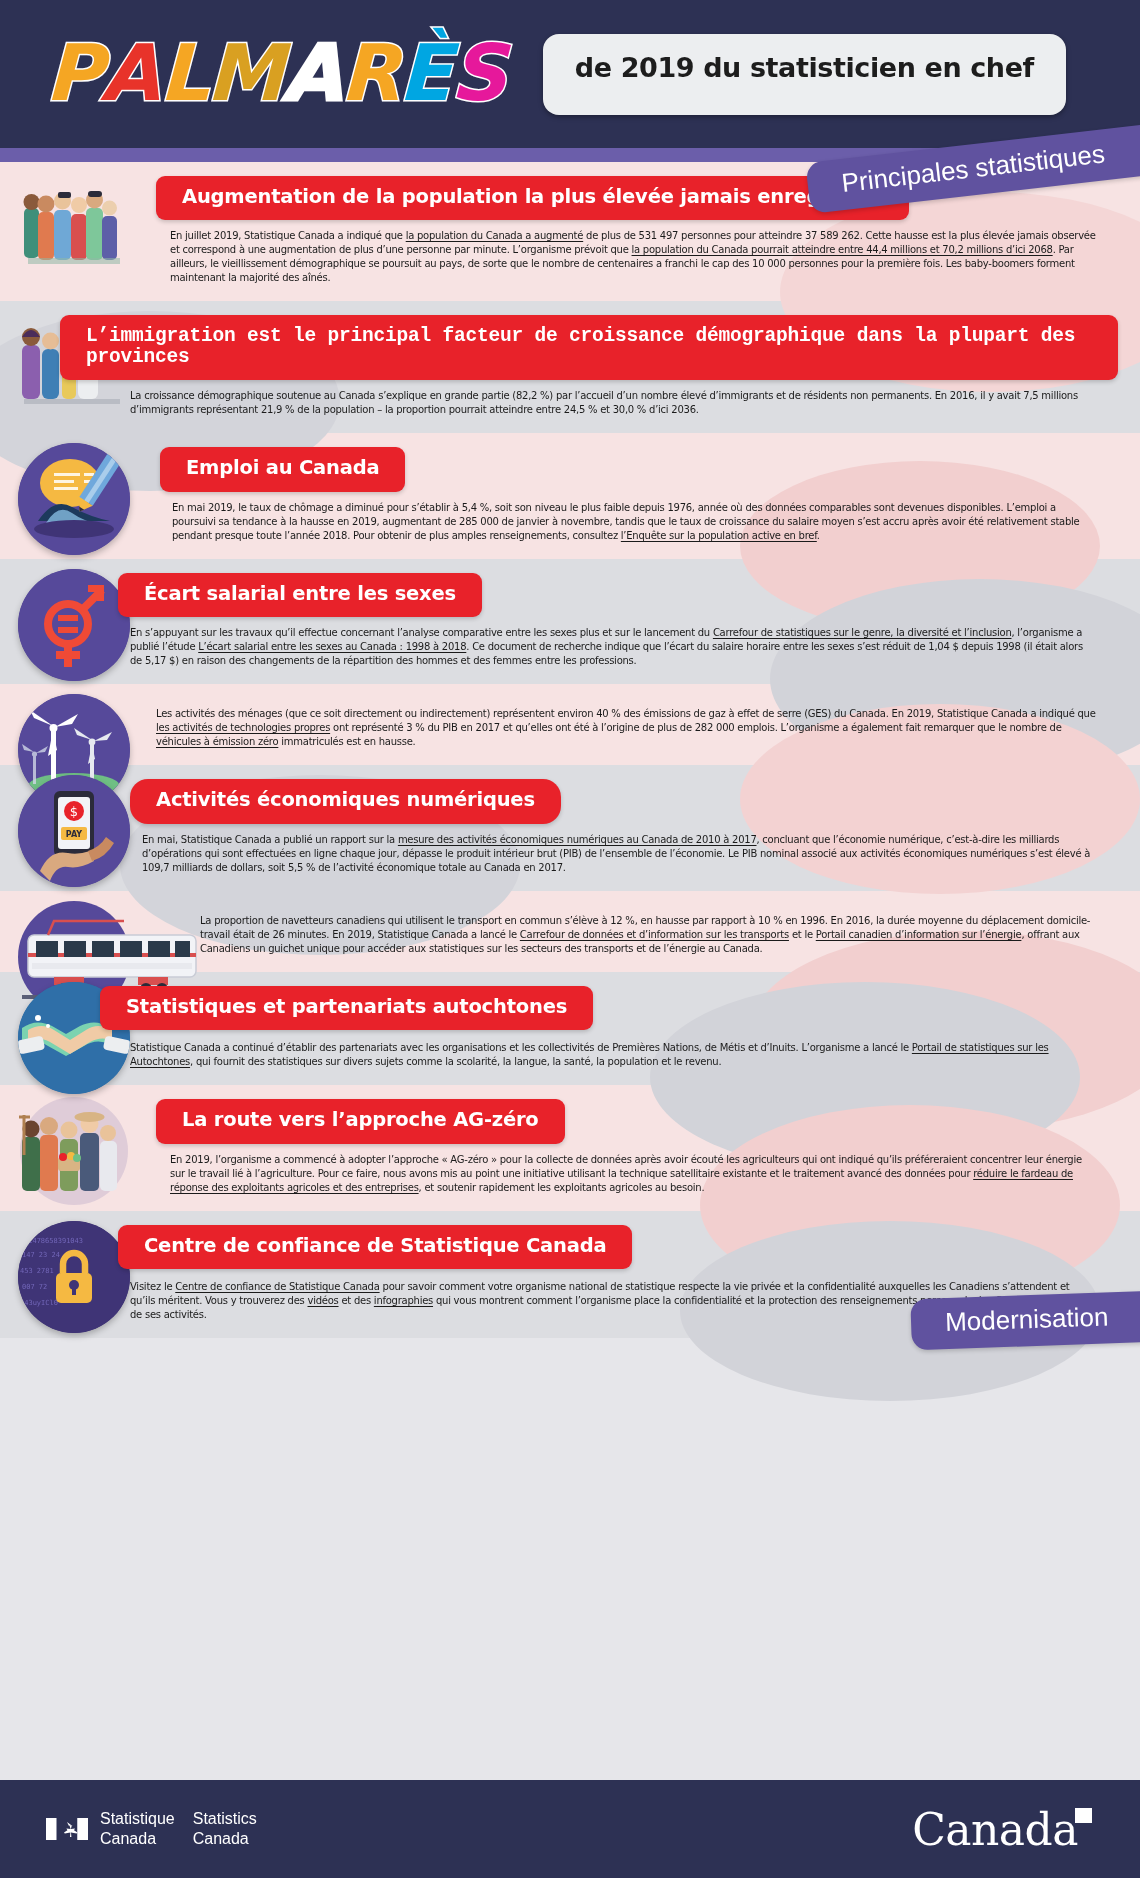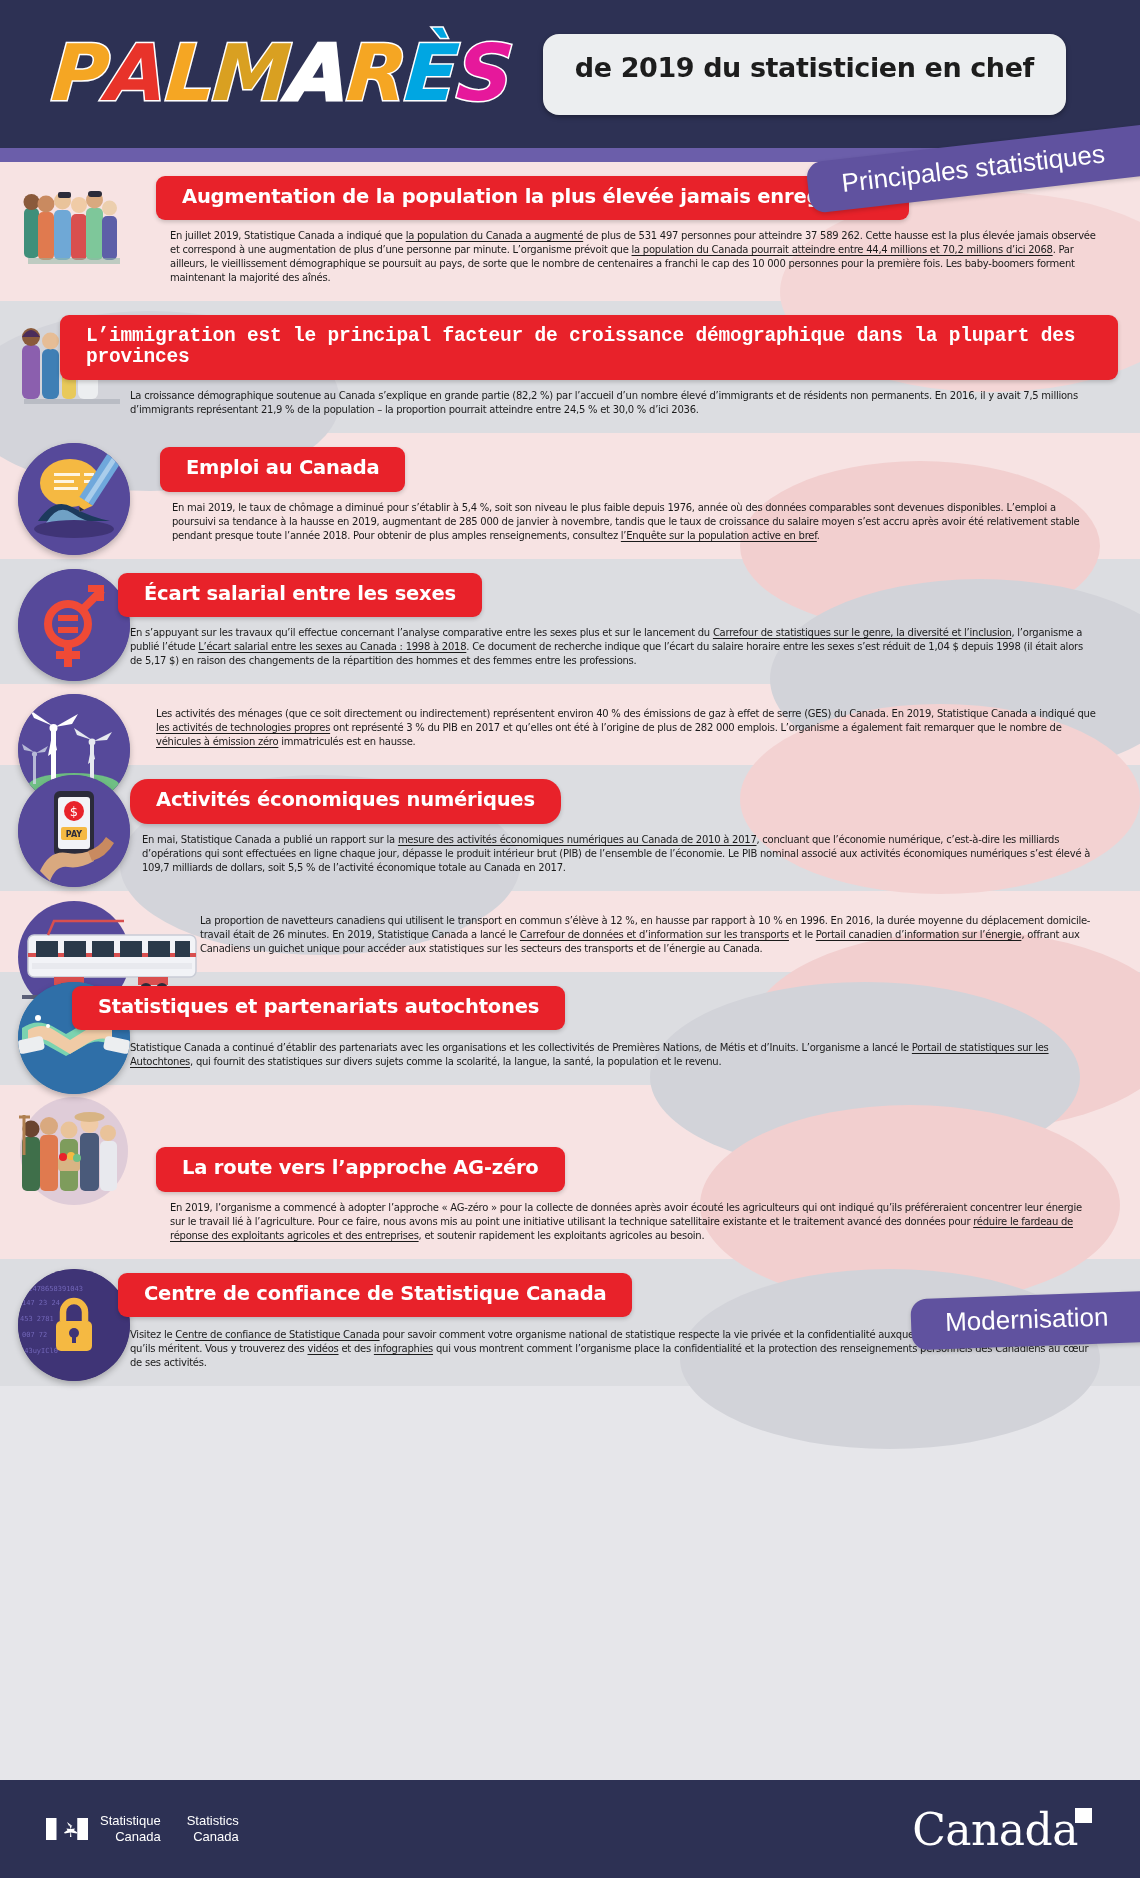--- a/index.html
+++ b/index.html
@@ -180,47 +180,46 @@
 
   .e-environ     .headline { margin-left: 144px; }
   .e-environ     .body-text { margin-left: 156px; margin-top: 9px; margin-right: 22px; }
 
   .e-numerique   .headline { margin-left: 130px; border-radius: 18px; }
   .e-numerique   .body-text { margin-left: 142px; margin-top: 9px; margin-right: 26px; }
 
   .e-transport   .headline { margin-left: 118px; display:block; }
   .e-transport   .body-text { margin-left: 200px; margin-top: 9px; margin-right: 26px; }
 
-  .e-autochtone  .headline { margin-left: 72px; }
+  .e-autochtone  .headline { margin-left: 100px; }
   .e-autochtone  .body-text { margin-left: 130px; margin-top: 11px; margin-right: 26px; }
 
-  .e-agzero      .headline { margin-left: 156px; margin-top: 48px; }
+  .e-agzero      .headline { margin-left: 156px; }
   .e-agzero      .body-text { margin-left: 170px; margin-top: 9px; margin-right: 24px; }
 
   .e-confiance   .headline { margin-left: 118px; }
   .e-confiance   .body-text { margin-left: 130px; margin-top: 11px; margin-right: 26px; }
 
   
   .footer {
     position: absolute;
     left: 0; bottom: 0;
     width: 1140px;
     height: 98px;
     background: #2d3154;
     display: flex;
     align-items: center;
     justify-content: space-between;
     padding: 0 46px;
   }
   .fip { display: flex; align-items: center; gap: 12px; }
   .fip-text {
-    display:flex; gap: 26px;
-    color:#ffffff; font-size: 13px; line-height: 1.25;
+    display:flex; gap: 18px;
+    color:#ffffff; font-size: 16px; line-height: 1.25;
     font-family: "Liberation Sans", sans-serif;
-    text-align: right;
   }
   .canada-word {
     color:#ffffff;
     font-family:"DejaVu Serif", serif;
     font-size: 44px;
     letter-spacing: -0.5px;
     position: relative;
     padding-right: 16px;
   }
   .canada-word .cflag {

